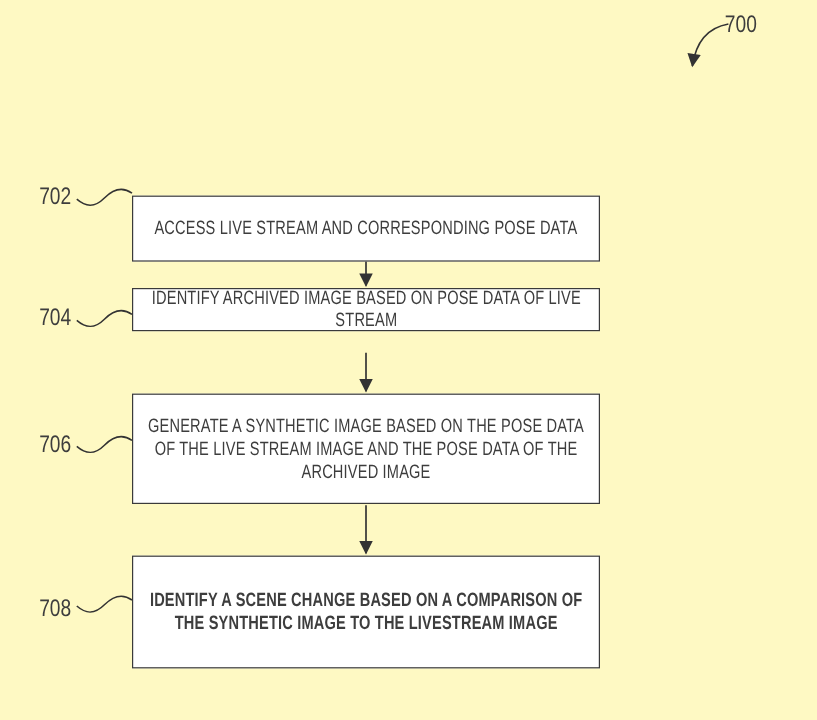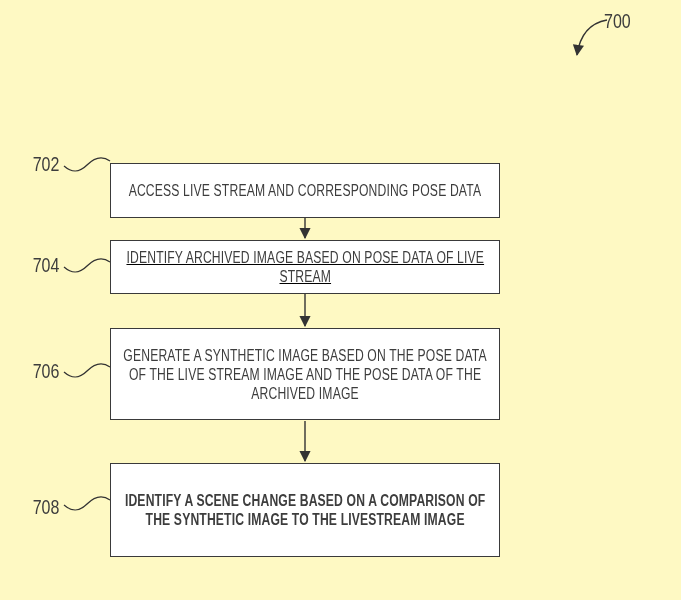--- a/index.html
+++ b/index.html
@@ -27,21 +27,21 @@
     left: 110px;
     width: 390px;
     border: 1.6px solid #3a3a3a;
     background: #ffffff;
     display: flex;
     align-items: center;
     justify-content: center;
     box-sizing: border-box;
   }
   .box-702 { top: 137px; height: 55px; margin-top: 26px; }
-  .box-704 { top: 240px; height: 54px; text-decoration: underline; }
+  .box-704 { top: 240px; height: 36px; }
   .box-706 { top: 328px; height: 92px; align-items: center; }
   .box-708 { top: 463px; height: 94px; font-weight: bold; }
   .box-text {
     display: inline-block;
     white-space: pre;
     text-align: center;
     font-size: 16px;
     line-height: 19px;
     color: #3d3d3d;
     letter-spacing: 0.2px;

